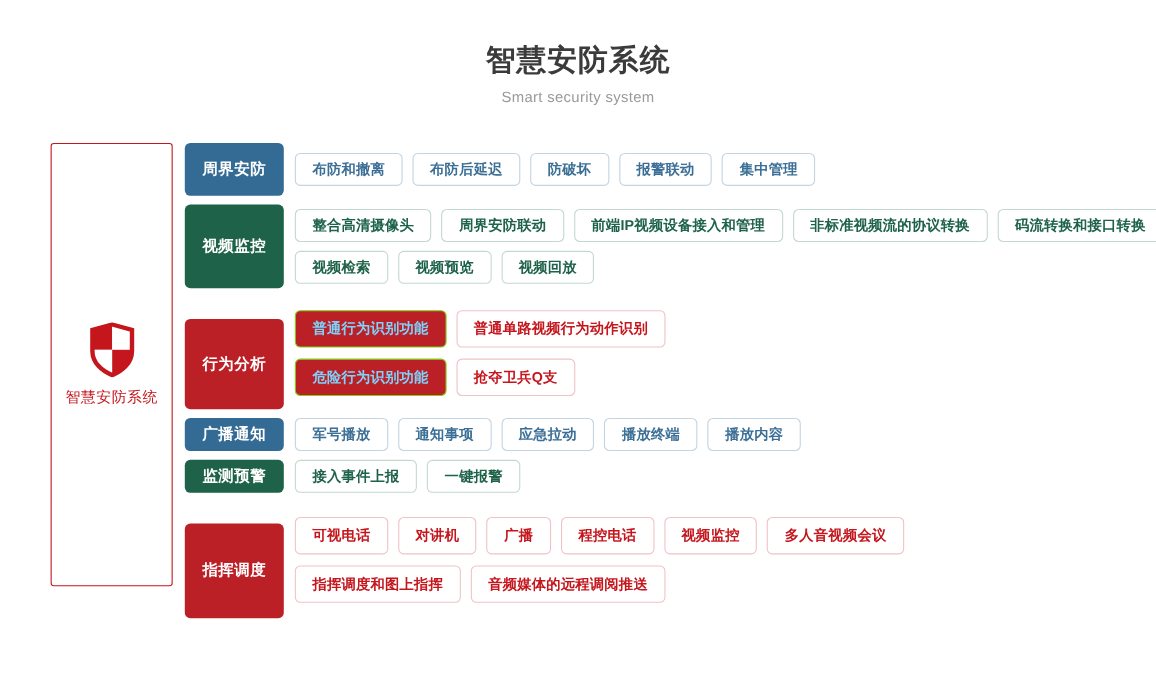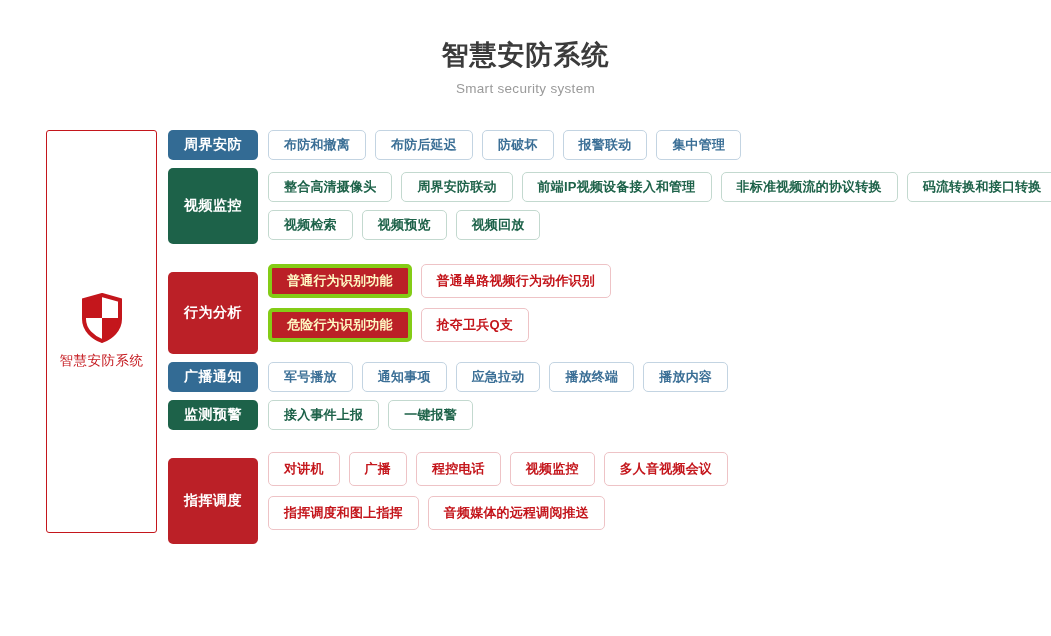--- a/index.html
+++ b/index.html
@@ -131,27 +131,27 @@
     background: #ffffff;
     margin-right: 9px;
     letter-spacing: 0.2px;
   }
   .pill:last-child { margin-right: 0; }
 
   .pill.blue  { border: 1px solid #c3d4e2; color: #3b6f96; }
   .pill.green { border: 1px solid #c3d9cf; color: #1d6249; }
   .pill.red   { border: 1px solid #eec3c6; color: #c4161c; }
   .pill.red-solid {
-    border: 4px solid #84cc16;
+    border: 1px solid #84cc16;
     background: #bb2027;
-    color: #fef9c3;
-  }
-
-  
-  .cat-row.r-perimeter .cat-chip { height: 30px; }
+    color: #7dd3fc;
+  }
+
+  
+  .cat-row.r-perimeter .cat-chip { height: 48px; }
   .cat-row.r-video     .cat-chip { height: 76px; }
   .cat-row.r-behavior  .cat-chip { height: 82px; }
   .cat-row.r-broadcast .cat-chip { height: 30px; }
   .cat-row.r-monitor   .cat-chip { height: 30px; }
   .cat-row.r-command   .cat-chip { height: 86px; }
 
   .cat-row.r-behavior .pill,
   .cat-row.r-command  .pill { height: 34px; min-height: 34px; }
   .cat-row.r-behavior .line + .line,
   .cat-row.r-command  .line + .line { margin-top: 10px; }
@@ -247,20 +247,21 @@
           <div class="line">
             <div class="pill green">接入事件上报</div>
             <div class="pill green">一键报警</div>
           </div>
         </div>
       </div>
       <div class="cat-row r-command">
         <div class="cat-chip red">指挥调度</div>
         <div class="lines">
           <div class="line">
+            <div class="pill red">可视电话</div>
             <div class="pill red">对讲机</div>
             <div class="pill red">广播</div>
             <div class="pill red">程控电话</div>
             <div class="pill red">视频监控</div>
             <div class="pill red">多人音视频会议</div>
           </div>
           <div class="line">
             <div class="pill red">指挥调度和图上指挥</div>
             <div class="pill red">音频媒体的远程调阅推送</div>
           </div>

